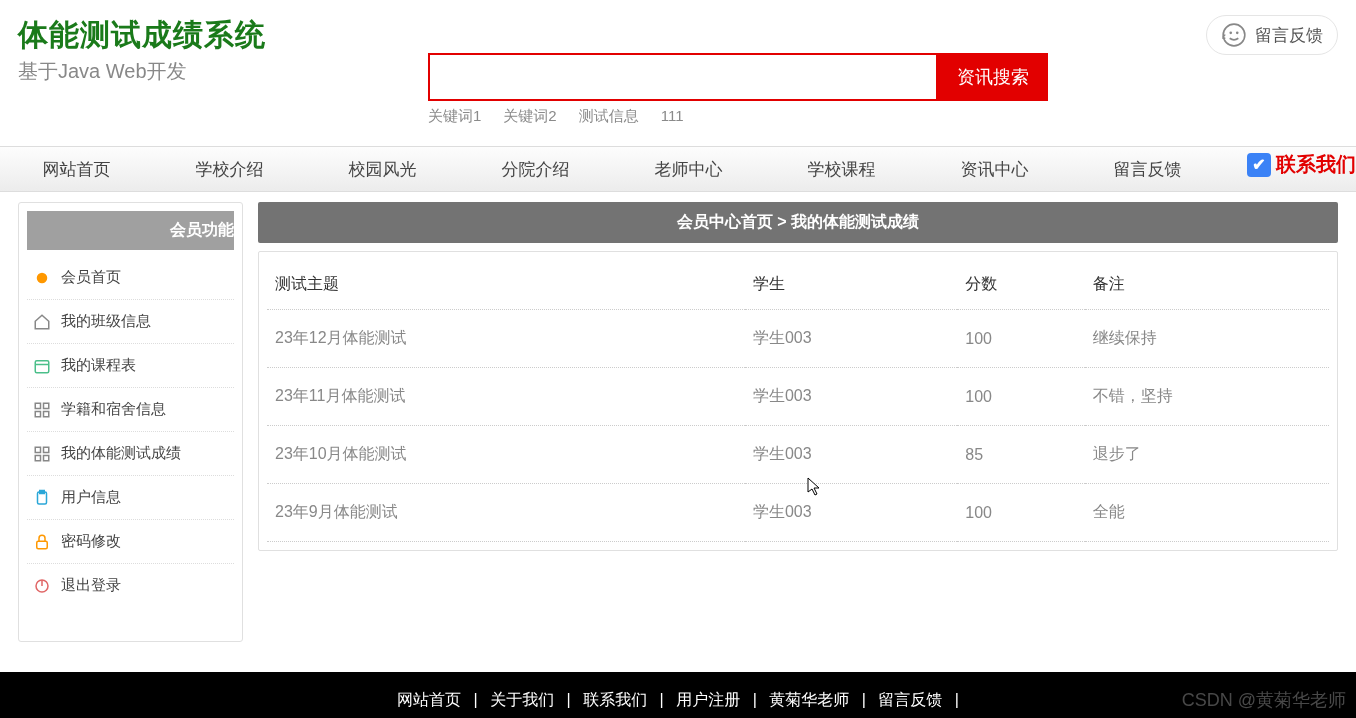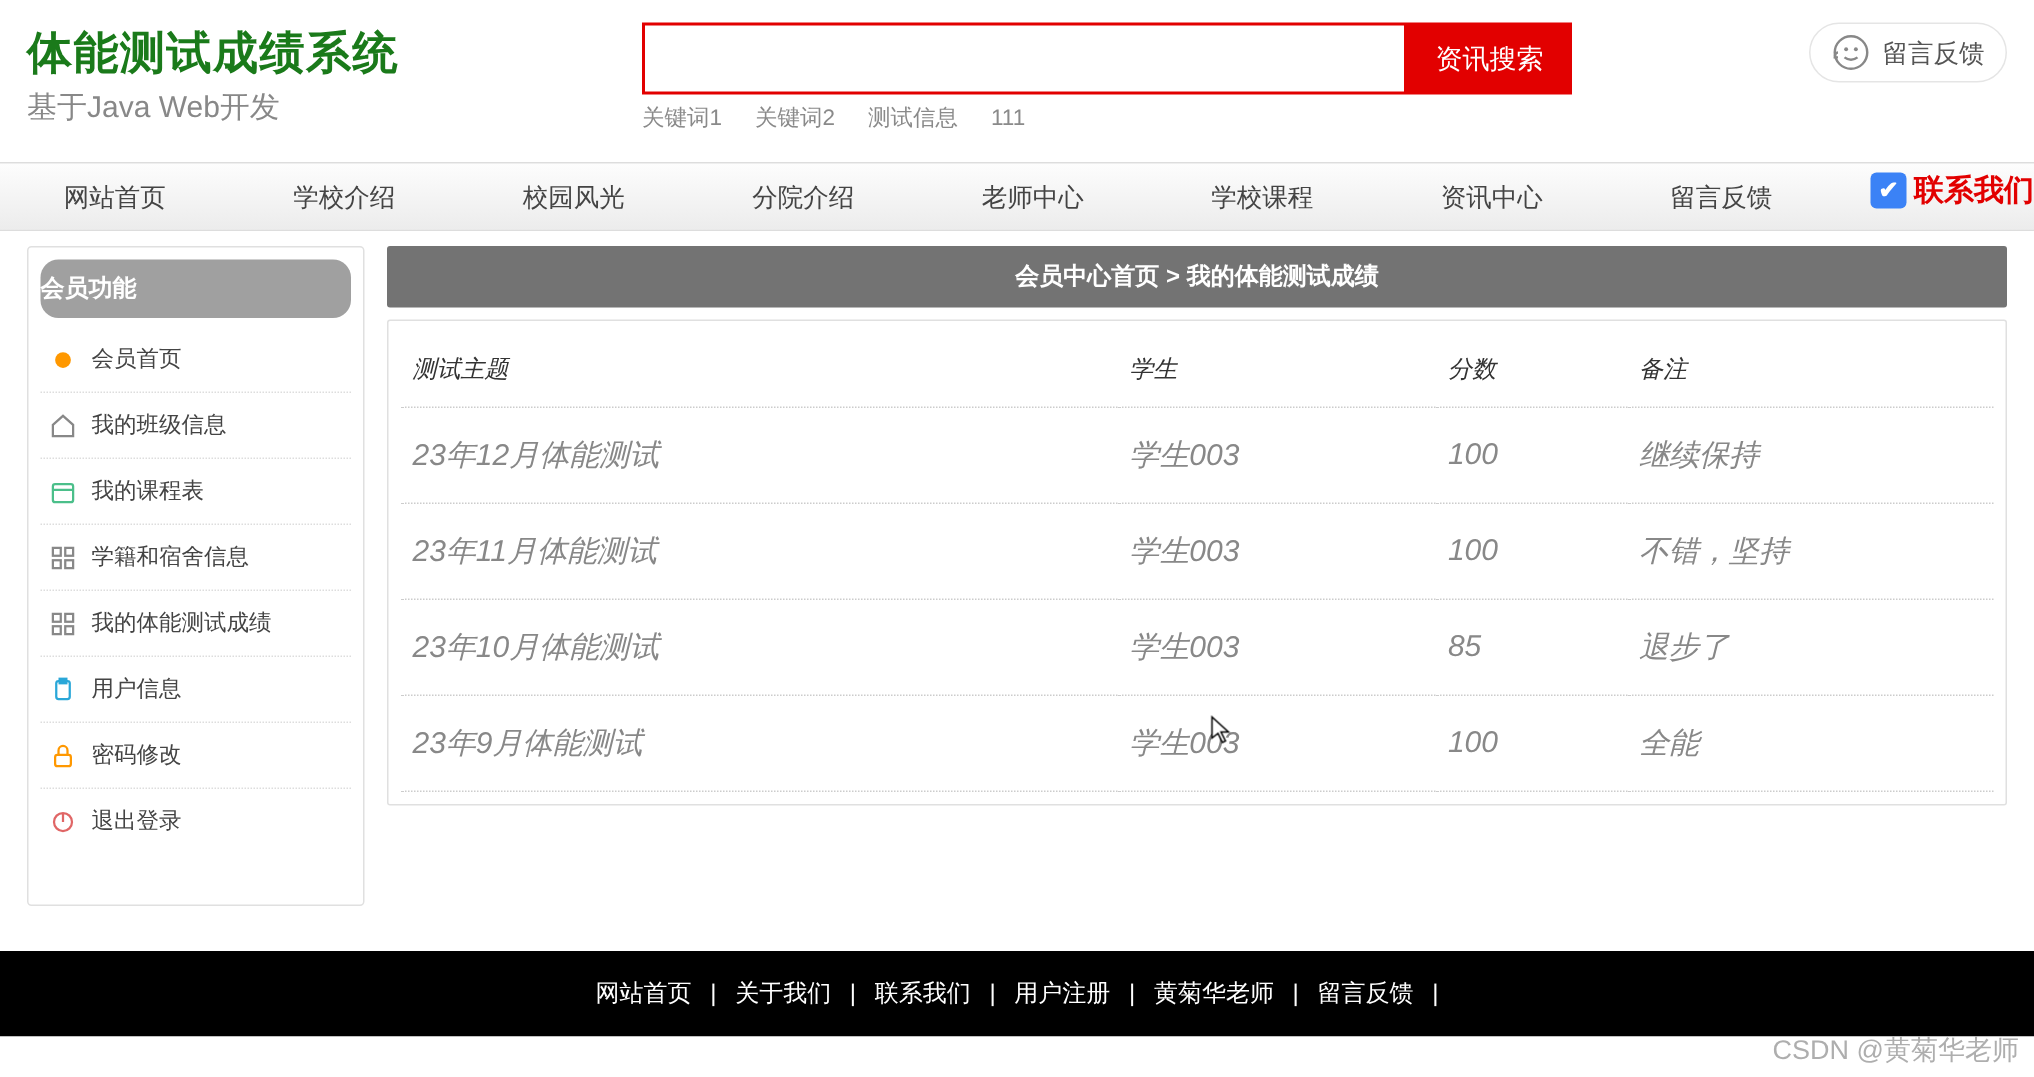--- a/index.html
+++ b/index.html
@@ -2,45 +2,45 @@
 <html><head>
 <meta charset="utf-8">
 <style>
 * { box-sizing: border-box; margin: 0; padding: 0; }
 body { font-family: "Microsoft YaHei", Arial, sans-serif; background: #fff; font-size: 15px; color: #333; }
 .header { display: flex; align-items: flex-start; padding: 15px 18px 5px 18px; }
 .logo-box { flex: 0 0 410px; }
 .logo-title { font-size: 30px; font-weight: bold; color: #1a7a1a; letter-spacing: 1px; }
 .logo-sub { font-size: 20px; color: #888; margin-top: 2px; }
 .search-box { flex: 0 0 630px; }
-.search-row { display: flex; }
+.search-row { display: flex; margin-top: 38px; }
 .search-input { width: 510px; height: 48px; border: 2px solid #e20000; outline: none; padding: 0 10px; font-size: 16px; }
 .search-btn { width: 110px; height: 48px; background: #e20000; color: #fff; border: none; font-size: 18px; cursor: pointer; }
 .keywords { margin-top: 6px; font-size: 15px; color: #8a8a8a; }
 .keywords span { margin-right: 22px; cursor: pointer; }
 .fb-widget { margin-left: auto; display: flex; align-items: center; border: 1px solid #e5e5e5; border-radius: 25px; padding: 6px 14px; cursor: pointer; }
 .fb-widget svg { width: 26px; height: 26px; margin-right: 8px; }
 .fb-widget span { font-size: 17px; color: #555; }
 .nav { margin-top: 15px; background: linear-gradient(#fdfdfd,#ececec); border-top: 1px solid #ddd; border-bottom: 1px solid #ddd; height: 46px; display: flex; align-items: center; position: relative; }
 .nav-item { flex: 0 0 153px; text-align: center; font-size: 17px; color: #444; cursor: pointer; }
 .contact-btn { position: absolute; right: 0; top: 4px; display: flex; align-items: center; font-size: 20px; font-weight: bold; color: #e20000; cursor: pointer; }
 .contact-btn .chk { width: 24px; height: 24px; background: #3b82f6; border-radius: 4px; margin-right: 5px; display: flex; align-items: center; justify-content: center; color: #fff; font-size: 16px; }
 .layout { display: flex; padding: 10px 18px 10px 18px; gap: 15px; min-height: 460px; }
 .sidebar { flex: 0 0 225px; border: 1px solid #e0e0e0; padding: 8px; border-radius: 3px; }
-.sb-header { background: #a0a0a0; color: #fff; text-align: left; padding: 9px 0; border-radius: 12px; font-size: 16px; font-weight: bold; }
+.sb-header { background: #a0a0a0; color: #fff; text-align: right; padding: 9px 0; border-radius: 0; font-size: 16px; font-weight: bold; }
 .sb-list { list-style: none; margin-top: 6px; }
 .sb-list li { padding: 12px 6px; border-bottom: 1px dotted #ddd; display: flex; align-items: center; cursor: pointer; font-size: 15px; color: #444; }
 .sb-list li:last-child { border-bottom: none; }
 .ico { width: 18px; height: 18px; margin-right: 10px; flex: 0 0 18px; display: flex; align-items: center; justify-content: center; }
 .main { flex: 1; }
 .crumb { background: #737373; color: #fff; text-align: center; padding: 10px 0; font-size: 16px; font-weight: bold; border-radius: 2px; }
-.panel { border: 1px solid #e0e0e0; margin-top: 8px; padding: 8px; border-radius: 2px; font-style: italic; }
+.panel { border: 1px solid #e0e0e0; margin-top: 8px; padding: 8px; border-radius: 2px; }
 table { width: 100%; border-collapse: collapse; }
 th { text-align: left; font-weight: normal; color: #333; font-size: 16px; padding: 14px 8px; border-bottom: 1px dotted #ccc; }
-td { padding: 18px 8px; border-bottom: 1px dotted #ccc; color: #888; font-size: 20px; }
+td { padding: 18px 8px; border-bottom: 1px dotted #ccc; color: #888; font-size: 16px; }
 .footer { background: #000; color: #fff; margin-top: 20px; padding: 18px 0; text-align: center; font-size: 16px; }
 .footer span { margin: 0 4px; cursor: pointer; }
 .watermark { position: fixed; right: 10px; bottom: 6px; color: rgba(120,120,120,0.6); font-size: 18px; }
 .cursor { position: fixed; left: 807px; top: 477px; pointer-events: none; }
 </style>
 </head>
 <body>
 
 <div class="header">
   <div class="logo-box">

